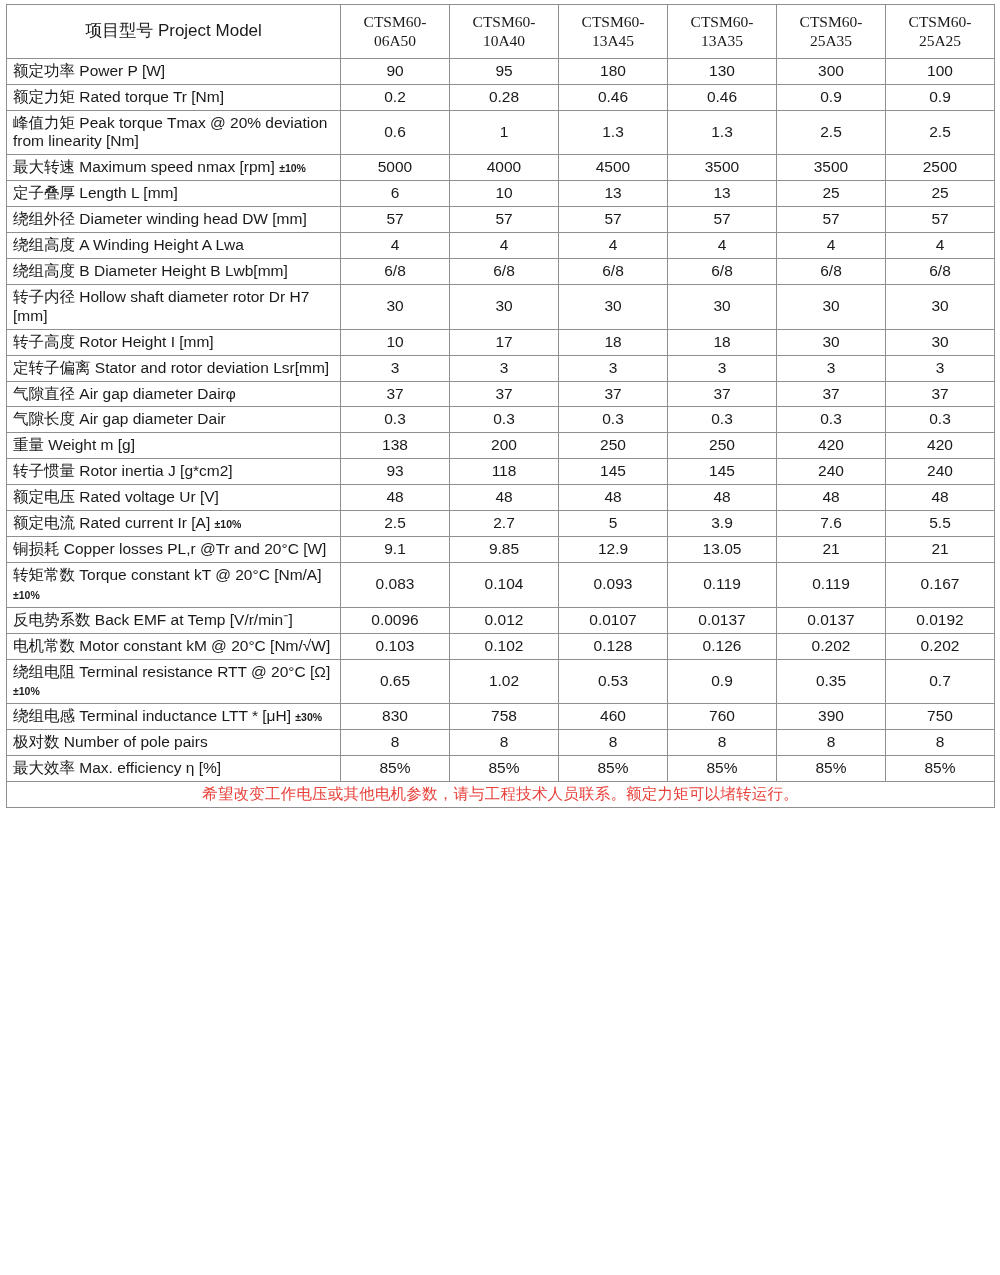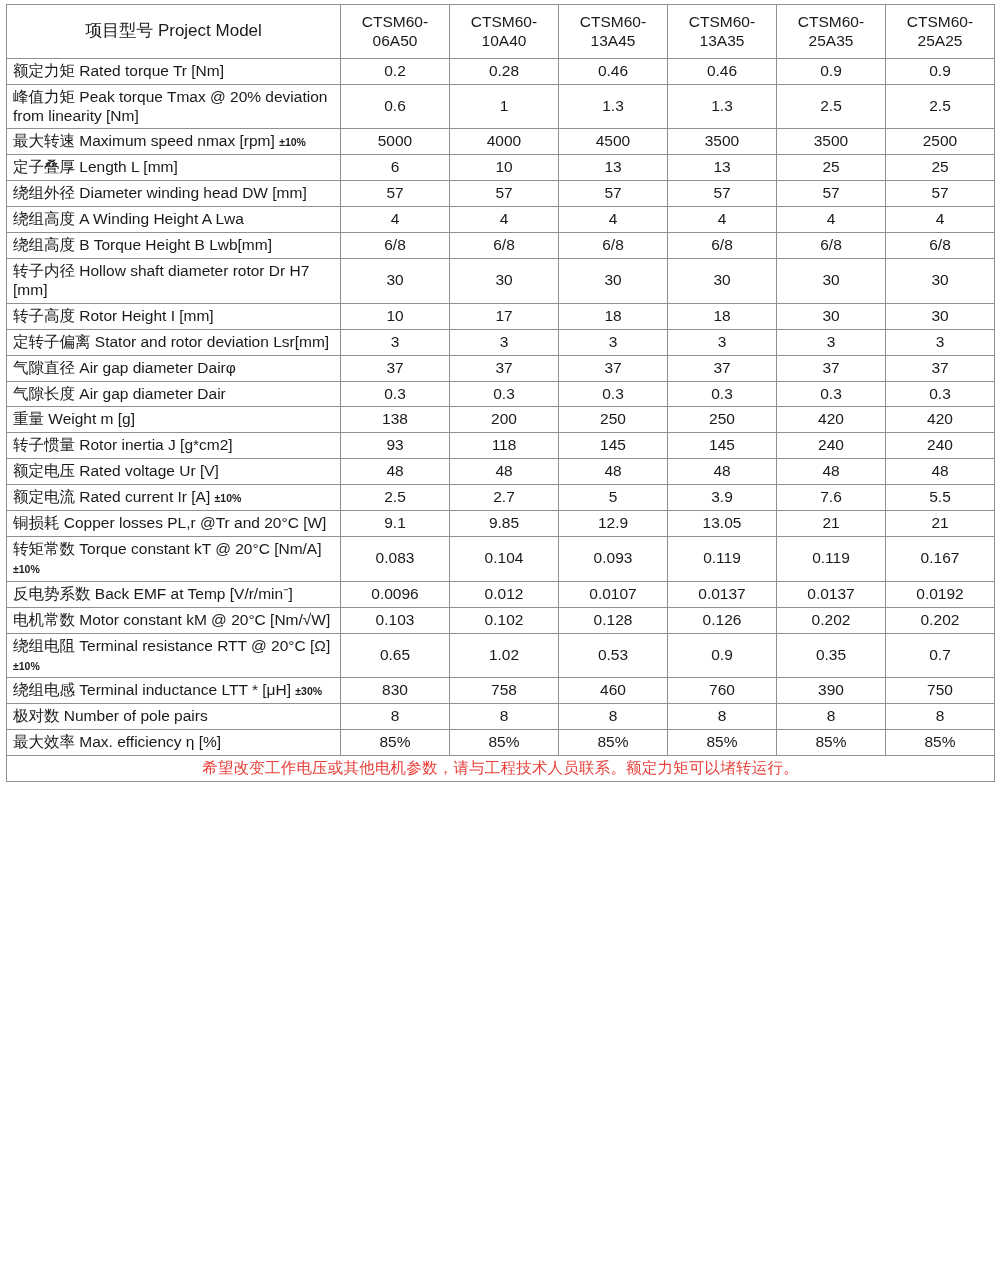--- a/index.html
+++ b/index.html
@@ -45,20 +45,21 @@
   table.spec th.head-label {
     text-align: center;
     font-size: 17px;
     padding: 7px 5px;
   }
   table.spec th.head-model {
     text-align: center;
     font-size: 15.5px;
     padding: 7px 20px;
     line-height: 1.25;
+    font-family: Liberation Serif, serif;
   }
   .tall td { padding-top: 9px; padding-bottom: 9px; }
   .xtall td { padding-top: 13px; padding-bottom: 13px; }
   .sm {
     font-size: 10.5px;
     vertical-align: baseline;
     font-weight: bold;
   }
   .note td {
     text-align: center;
@@ -88,20 +89,29 @@
         <th class="head-model">CTSM60-06A50</th>
         <th class="head-model">CTSM60-10A40</th>
         <th class="head-model">CTSM60-13A45</th>
         <th class="head-model">CTSM60-13A35</th>
         <th class="head-model">CTSM60-25A35</th>
         <th class="head-model">CTSM60-25A25</th>
       </tr>
     </thead>
     <tbody id="spec-body">
         <tr>
+          <td class="label">额定功率 Power P [W]</td>
+          <td class="val">90</td>
+          <td class="val">95</td>
+          <td class="val">180</td>
+          <td class="val">130</td>
+          <td class="val">300</td>
+          <td class="val">100</td>
+        </tr>
+        <tr>
           <td class="label">额定力矩 Rated torque Tr [Nm]</td>
           <td class="val">0.2</td>
           <td class="val">0.28</td>
           <td class="val">0.46</td>
           <td class="val">0.46</td>
           <td class="val">0.9</td>
           <td class="val">0.9</td>
         </tr>
         <tr class="xtall">
           <td class="label">峰值力矩 Peak torque Tmax @ 20% deviation from linearity [Nm]</td>
@@ -142,21 +152,21 @@
         <tr>
           <td class="label">绕组高度 A Winding Height A Lwa</td>
           <td class="val">4</td>
           <td class="val">4</td>
           <td class="val">4</td>
           <td class="val">4</td>
           <td class="val">4</td>
           <td class="val">4</td>
         </tr>
         <tr class="tall">
-          <td class="label">绕组高度 B Torque Height B Lwb[mm]</td>
+          <td class="label">绕组高度 B Diameter Height B Lwb[mm]</td>
           <td class="val">6/8</td>
           <td class="val">6/8</td>
           <td class="val">6/8</td>
           <td class="val">6/8</td>
           <td class="val">6/8</td>
           <td class="val">6/8</td>
         </tr>
         <tr class="tall">
           <td class="label">转子内径 Hollow shaft diameter rotor Dr H7 [mm]</td>
           <td class="val">30</td>

